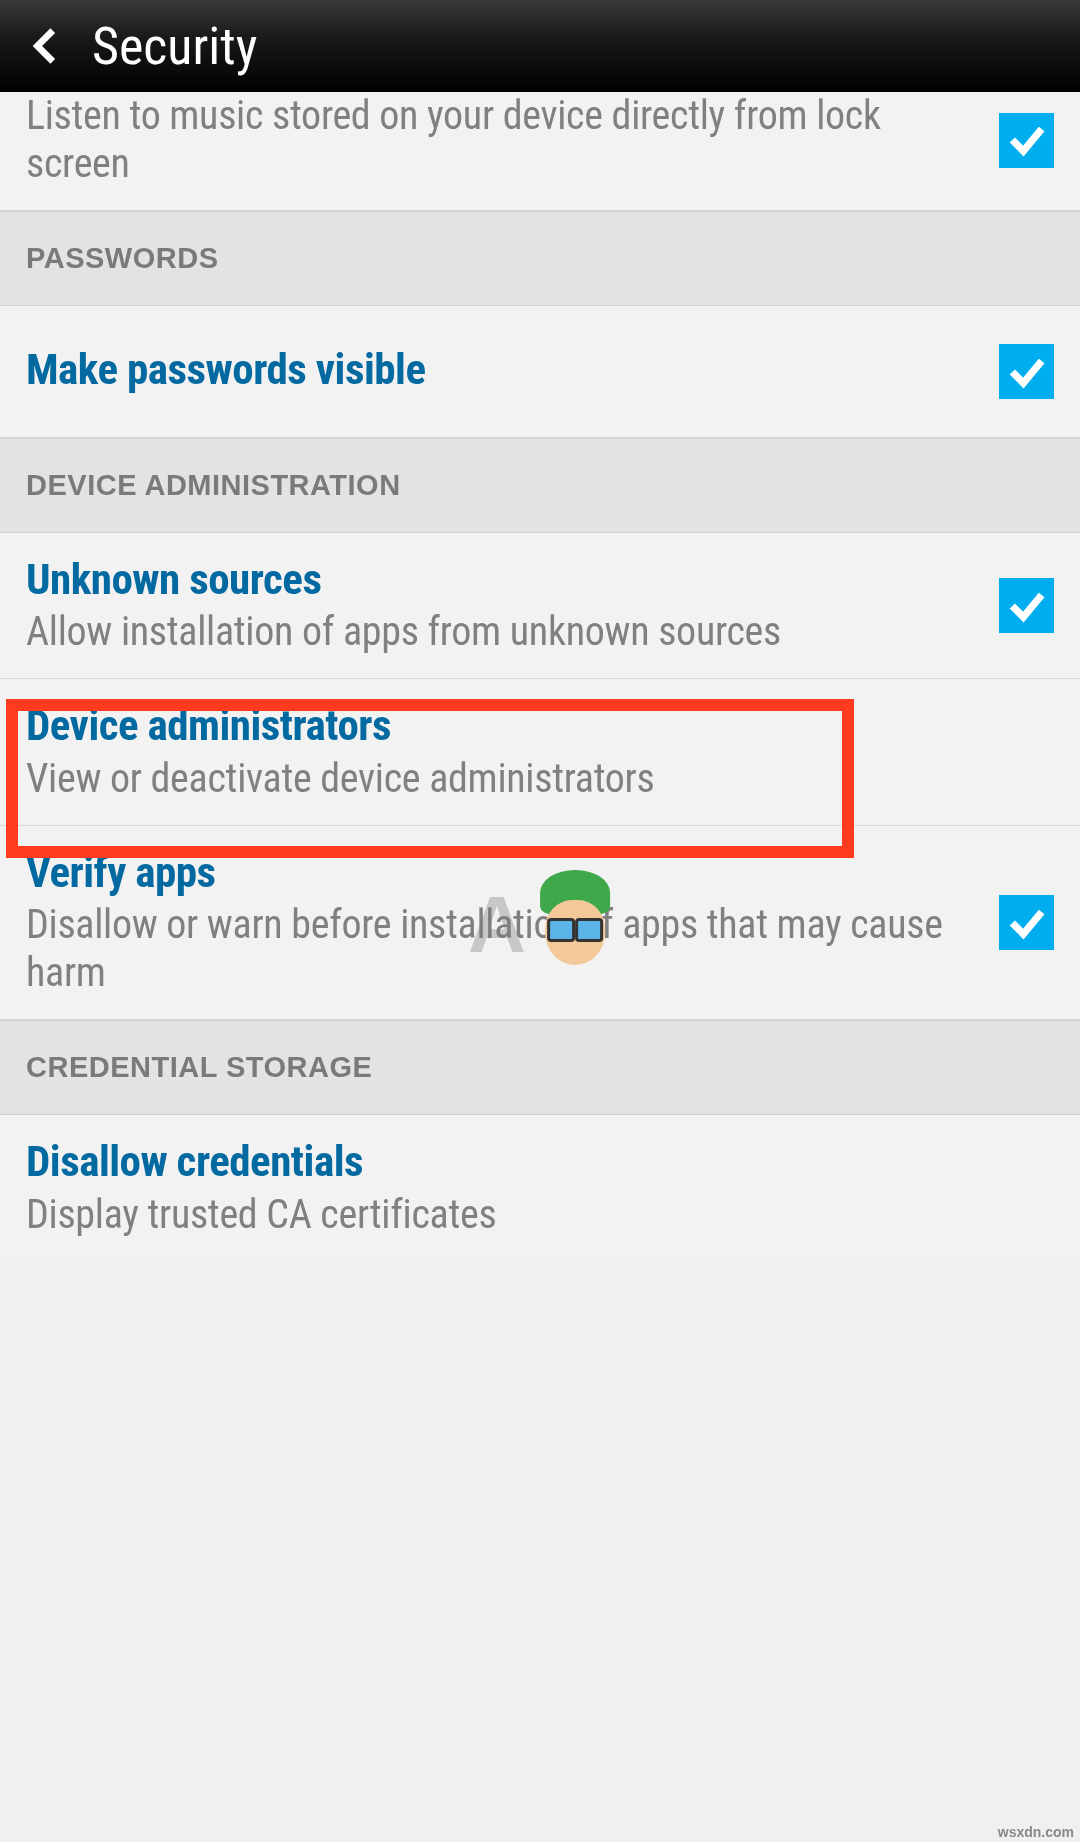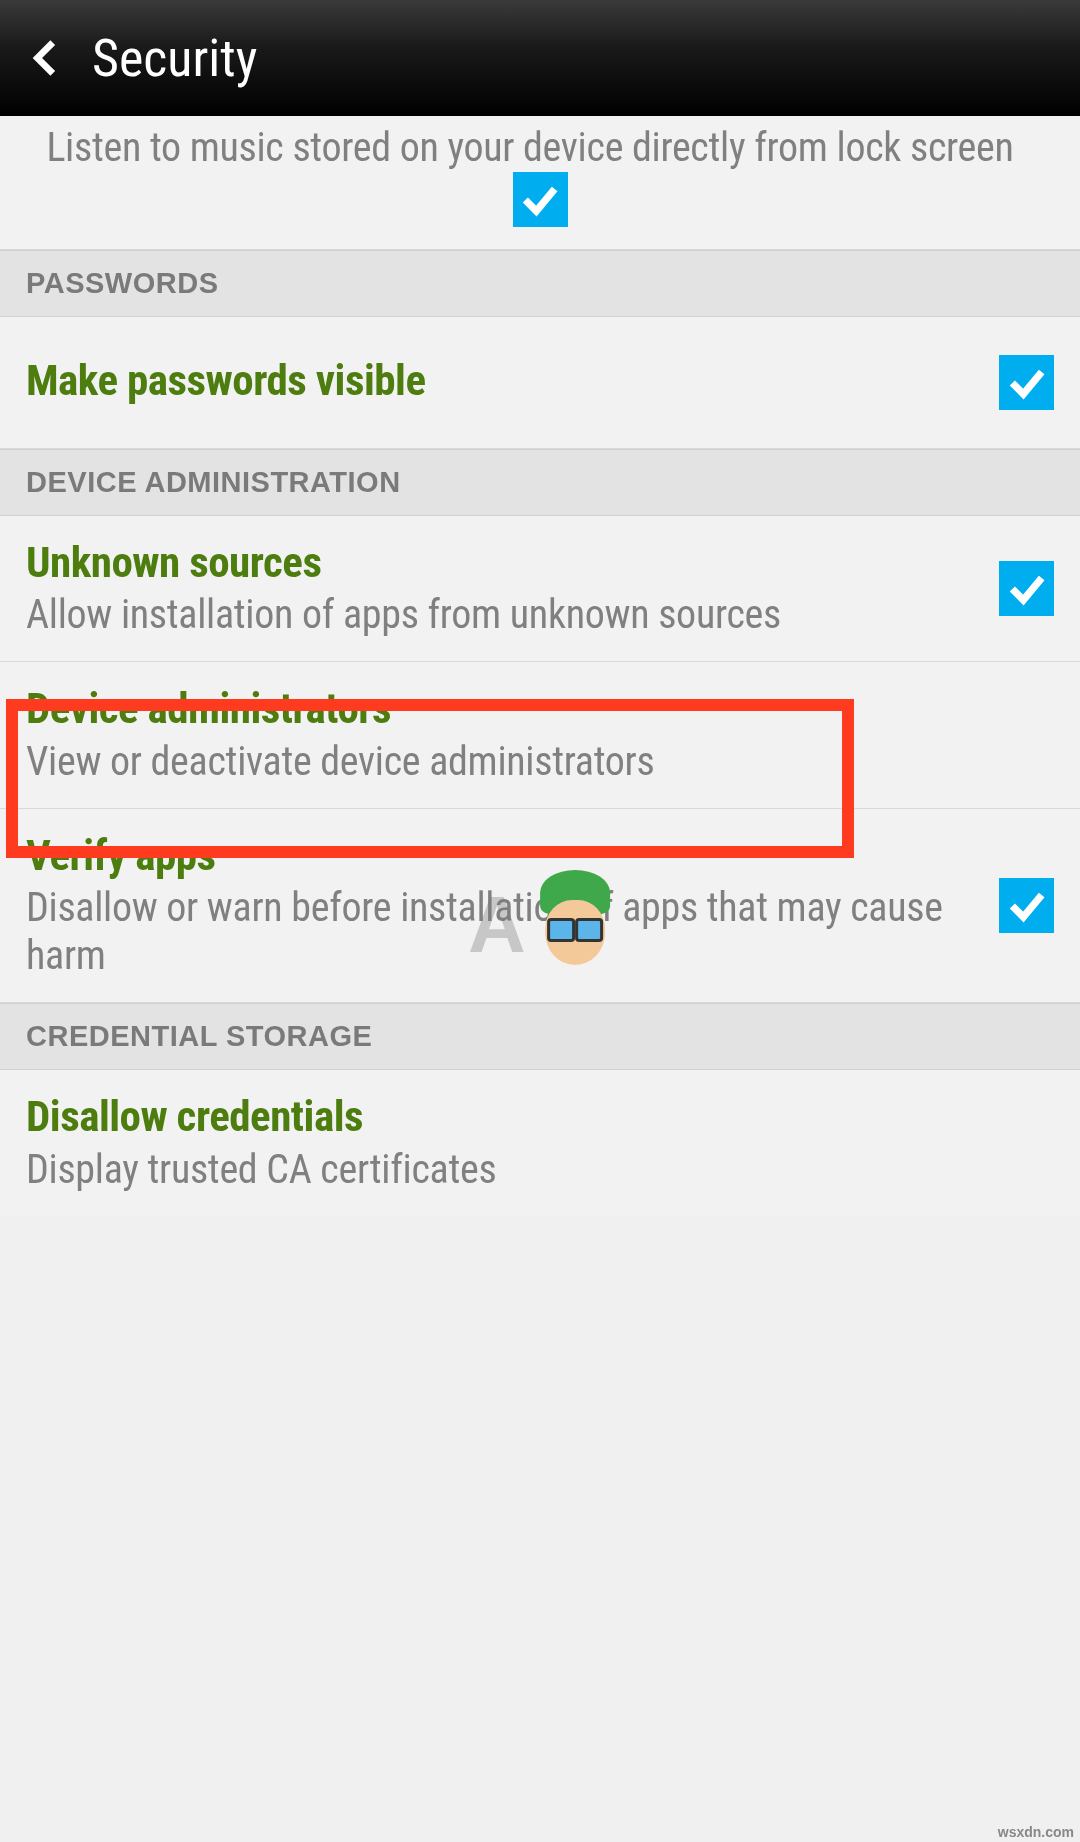--- a/index.html
+++ b/index.html
@@ -11,21 +11,21 @@
     }
     body {
       width: 1080px;
       height: 1842px;
       background: #f0f0f0;
       overflow: hidden;
       position: relative;
     }
     .header {
       background: linear-gradient(to bottom, #3a3a3a 0%, #1a1a1a 40%, #000 100%);
-      height: 116px;
+      height: 92px;
       display: flex;
       align-items: center;
       padding: 0 12px;
     }
     .back-icon {
       width: 50px;
       height: 50px;
       display: flex;
       align-items: center;
       justify-content: center;
@@ -45,62 +45,61 @@
       align-items: center;
       padding: 22px 26px;
       border-bottom: 1px solid #d8d8d8;
       background: #f2f2f2;
     }
     .setting-text {
       flex: 1;
       padding-right: 20px;
     }
     .setting-title {
-      color: #4d7c0f;
+      color: #0369a1;
       font-size: 43px;
       font-weight: 700;
       font-stretch: condensed;
       letter-spacing: -0.5px;
       line-height: 1.15;
       margin-bottom: 4px;
     }
     .setting-subtitle {
       color: #808080;
       font-size: 40px;
       font-weight: 400;
       line-height: 1.2;
       letter-spacing: -0.3px;
     }
     .section-header {
       background: #e3e3e3;
       color: #7a7a7a;
       font-size: 29px;
       font-weight: 700;
       letter-spacing: 0.5px;
-      padding: 16px 26px;
+      padding: 30px 26px;
       text-transform: uppercase;
       border-top: 1px solid #d0d0d0;
       border-bottom: 1px solid #d0d0d0;
     }
     .checkbox {
       width: 55px;
       height: 55px;
       background: #00aeef;
       display: flex;
       align-items: center;
       justify-content: center;
       flex-shrink: 0;
     }
     .checkbox svg {
       width: 44px;
       height: 44px;
     }
     .row-partial-top {
-      padding-top: 8px;
-      flex-direction: column;
+      padding-top: 0;
     }
     .highlight-box {
       position: absolute;
       border: 12px solid #ff3b1f;
       pointer-events: none;
       z-index: 10;
     }
     .watermark {
       position: absolute;
       left: 50%;

